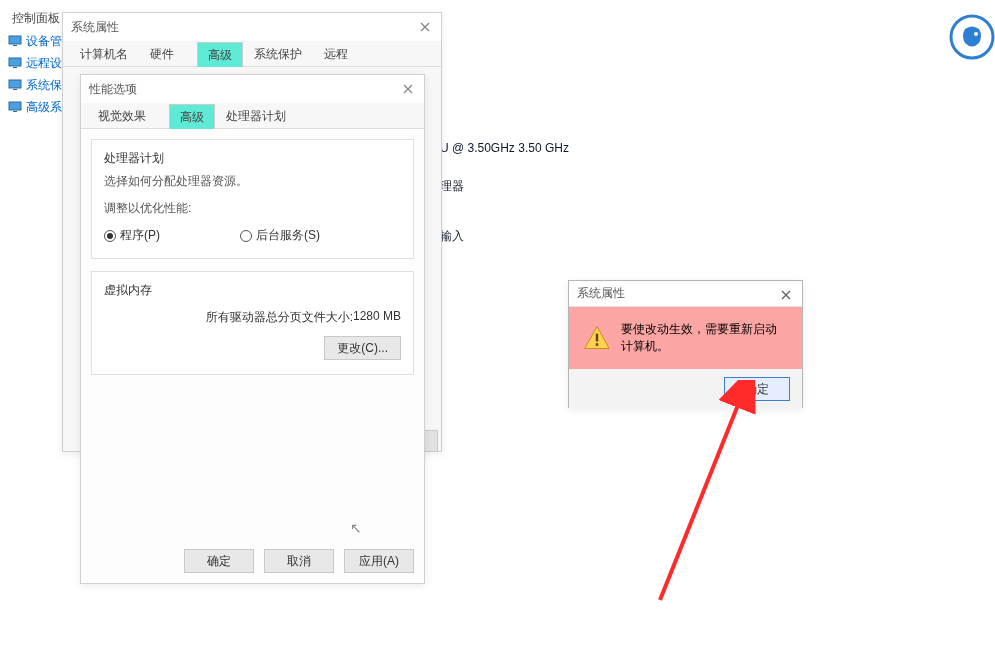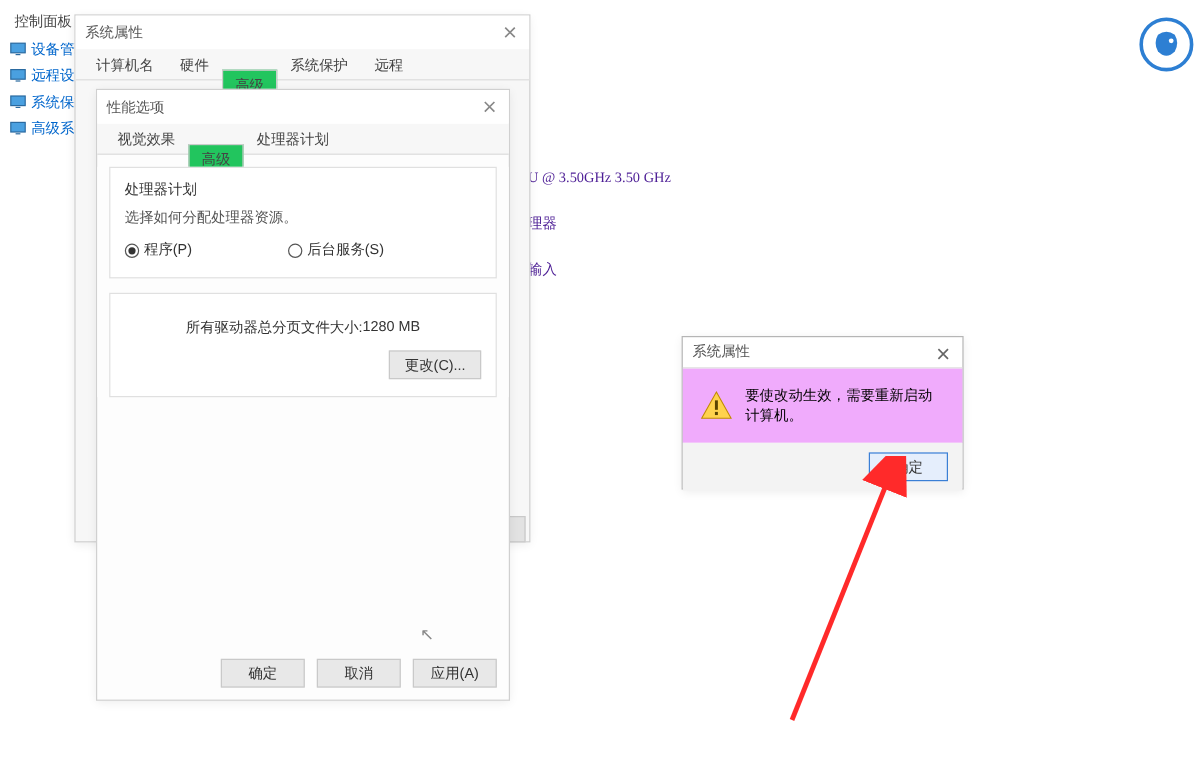--- a/index.html
+++ b/index.html
@@ -36,24 +36,23 @@
     display: flex;
     align-items: center;
     gap: 4px;
     cursor: pointer;
     height: 18px;
   }
   .side-link svg { flex-shrink: 0; }
   .bg-info {
     position: absolute;
     left: 440px; top: 138px;
-    color: #4c1d95;
+    color: #0f172a;
     font-size: 12px;
     line-height: 20px;
-    font-family: Liberation Serif, serif;
   }
   .badge-icon {
     position: absolute;
     right: 0; top: 14px;
   }
 
   
   .dlg {
     position: absolute;
     background: #fff;
@@ -93,24 +92,25 @@
     padding-left: 6px;
   }
   .tab {
     padding: 4px 10px 3px 10px;
     color: #444;
     cursor: pointer;
     border: 1px solid transparent;
     border-bottom: none;
   }
   .tab.selected {
-    background: #22c55e;
+    background: #5eead4;
     border-color: #ccc;
     position: relative;
-    top: 17px;
+    top: 1px;
+    margin-left: 12px;
   }
 
   
   .dlg-perf {
     left: 80px; top: 74px;
     width: 345px; height: 510px;
     background: #fdfdfd;
   }
   .dlg-perf .body {
     padding: 0 6px;
@@ -139,21 +139,21 @@
     margin-top: 6px;
   }
   .radio {
     display: flex; align-items: center; gap: 4px; cursor: pointer; color: #333;
   }
   .radio .dot {
     width: 12px; height: 12px; border: 1px solid #555; border-radius: 50%; display: inline-flex; align-items: center; justify-content: center;
   }
   .radio.checked .dot::after { content: ""; width: 6px; height: 6px; background: #333; border-radius: 50%; }
   .vm-row {
-    display: flex; justify-content: center; margin-top: 10px; color: #333;
+    display: flex; justify-content: flex-end; margin-top: 10px; color: #333;
   }
   .btn {
     display: inline-flex;
     align-items: center;
     justify-content: center;
     min-width: 70px;
     height: 24px;
     background: #e8e8e8;
     border: 1px solid #c9c9c9;
     color: #333;
@@ -180,21 +180,21 @@
     padding: 0 8px;
     color: #555;
     position: relative;
     border-bottom: 1px solid #e0e0e0;
   }
   .confirm-body {
     display: flex;
     align-items: center;
     gap: 10px;
     padding: 17px 14px;
-    background: #f0abfc;
+    background: #fca5a5;
     height: 62px;
   }
   .warn-icon {
     width: 28px; height: 28px; flex-shrink: 0;
   }
   .confirm-footer {
     display: flex;
     justify-content: flex-end;
     align-items: center;
     height: 40px;
@@ -265,21 +265,21 @@
           <rect x="1" y="2" width="12" height="8" fill="#4aa0e0" stroke="#2a6aa0"></rect>
           <rect x="5" y="11" width="4" height="1" fill="#2a6aa0"></rect>
         </svg>
       <span>高级系统…</span>
     </div>
   </div>
 
   <div class="bg-info">
     <div>U @ 3.50GHz   3.50 GHz</div>
     <div style="margin-top:18px">理器</div>
-    <div style="margin-top:18px">输入</div>
+    <div style="margin-top:30px">输入</div>
   </div>
 
   <div class="badge-icon">
     <svg width="46" height="46" viewBox="0 0 46 46">
       <circle cx="23" cy="23" r="21" fill="none" stroke="#2d7fd3" stroke-width="3"></circle>
       <path d="M16 15 Q23 10 30 15 Q34 22 30 29 Q23 36 16 29 Q12 22 16 15 Z" fill="#2d7fd3"></path>
       <circle cx="27" cy="20" r="2" fill="#fff"></circle>
     </svg>
   </div>
 
@@ -315,33 +315,35 @@
     <div class="tabbar">
       <div class="tab">视觉效果</div>
       <div class="tab selected">高级</div>
       <div class="tab">处理器计划</div>
     </div>
 
     <div class="body">
       <div class="groupbox">
         <div class="group-title nolegend">处理器计划</div>
         <div class="desc">选择如何分配处理器资源。</div>
+        <div class="desc" style="margin-top:10px">调整以优化性能:</div>
         <div class="radio-row">
           <label class="radio checked">
             <span class="dot"></span>
             <span>程序(P)</span>
           </label>
           <label class="radio">
             <span class="dot"></span>
             <span>后台服务(S)</span>
           </label>
         </div>
       </div>
 
       <div class="groupbox">
+        <div class="group-title nolegend">虚拟内存</div>
         <div class="vm-row">
           <span>所有驱动器总分页文件大小:</span>
           <span>1280 MB</span>
         </div>
         <div class="btn-row-right">
           <div class="btn">更改(C)...</div>
         </div>
       </div>
     </div>
 

